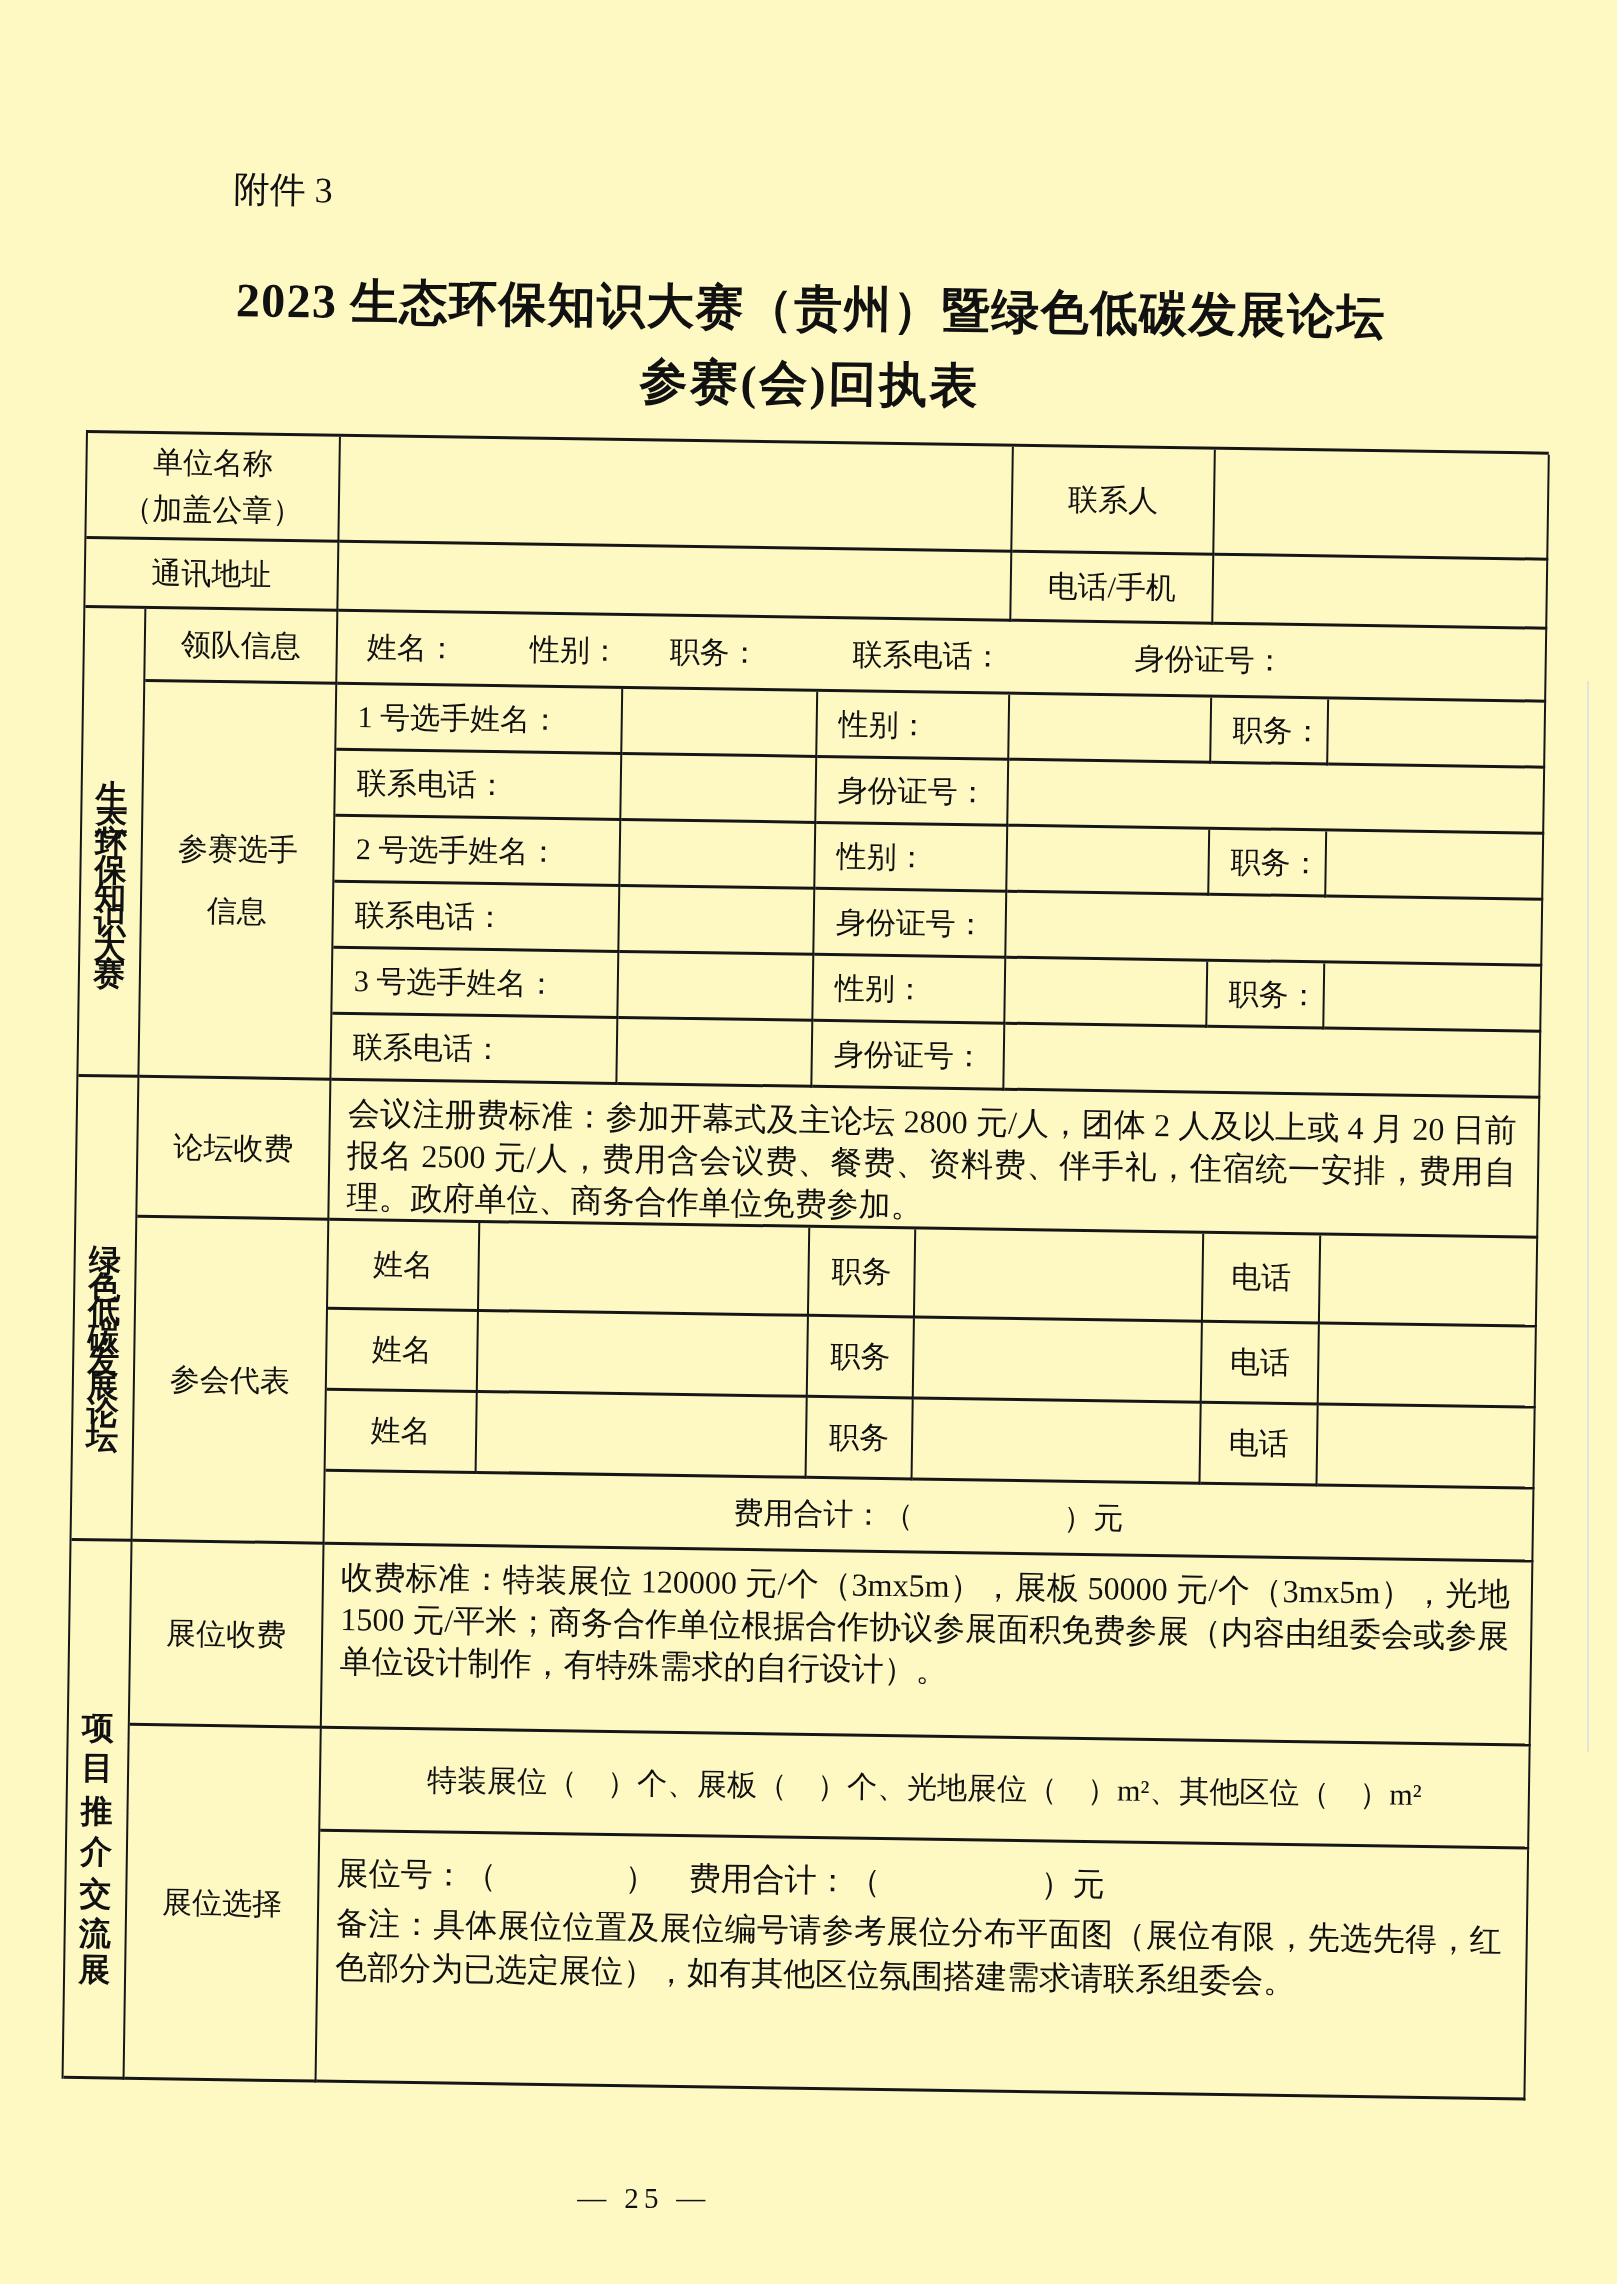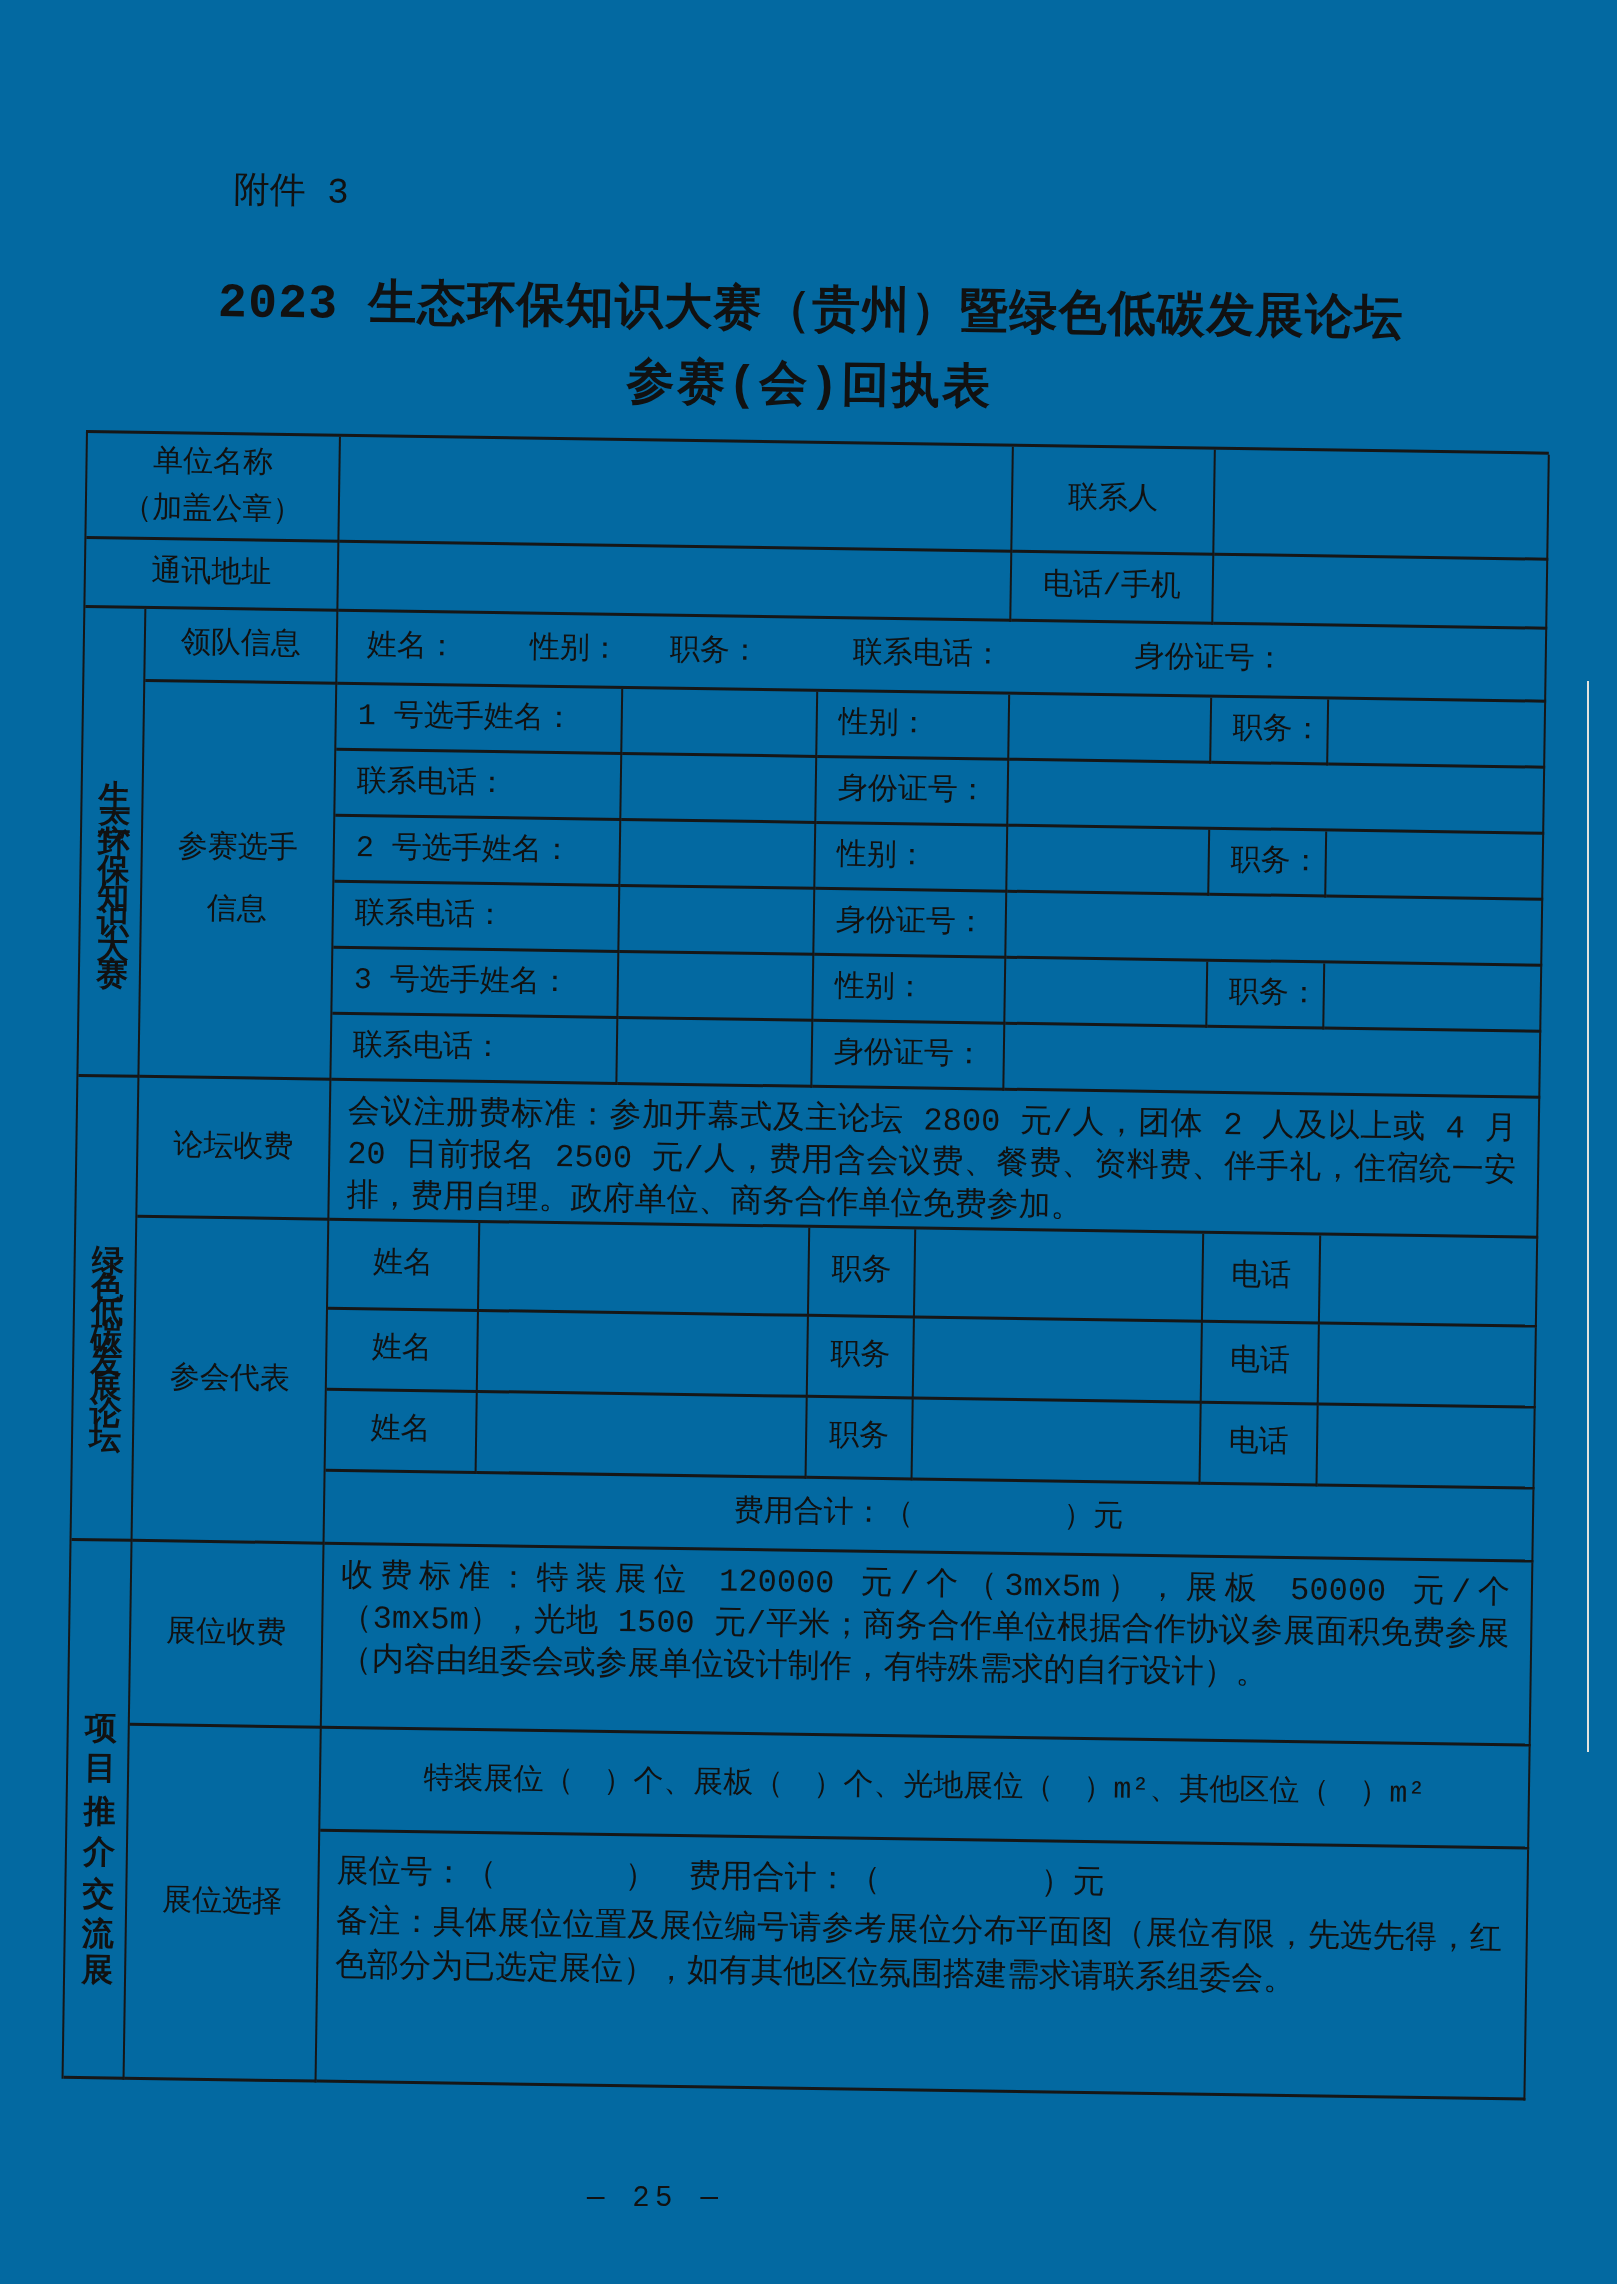--- a/index.html
+++ b/index.html
@@ -1,17 +1,17 @@
 <!DOCTYPE html>
 <html style="font-size:10.6px"><head>
 <meta charset="utf-8">
 <style>
   html,body{margin:0;padding:0;background:#9a9a9a;}
-  .page{position:relative;width:1618px;height:2284px;background:#0369a1;overflow:hidden;
-        font-family:Liberation Mono, monospace;color:#111;}
+  .page{position:relative;width:1618px;height:2284px;background:#fef9c3;overflow:hidden;
+        font-family:Liberation Serif, serif;color:#111;}
   .rot{position:absolute;left:0;top:0;width:1618px;height:2284px;
        transform:rotate(0.85deg);transform-origin:86px 430px;}
   .attach{position:absolute;left:230px;top:163px;font-size:36px;}
   .title1{position:absolute;left:0;top:266px;width:1618px;text-align:center;
           font-size:48px;font-weight:bold;letter-spacing:1.3px;}
   .title2{position:absolute;left:0;top:341px;width:1618px;text-align:center;
           font-size:48px;font-weight:bold;letter-spacing:2.6px;}
   .tbl{position:absolute;left:86px;top:430px;width:1461px;display:grid;
        grid-template-columns:61px 192px 151px 135px 195px 106px 86px 202px 117px 217px;
        grid-template-rows:106px 69px 73px 66px 66px 66px 66px 66px 66px 140px 89px 81px 81px 73px 184px 103px 251px;
@@ -27,21 +27,21 @@
   .vtext{writing-mode:vertical-rl;text-orientation:upright;font-size:32px;font-weight:bold;}
   .vg1{letter-spacing:25px;margin-bottom:-25px;}
   .vg2{letter-spacing:25px;margin-bottom:-25px;}
   .vg3{letter-spacing:40px;margin-bottom:-40px;}
   .leader{justify-content:flex-start;text-align:left;padding-left:29px;}
   .leader span{white-space:pre;}
   .m1{margin-left:73px;}.m2{margin-left:50px;}.m3{margin-left:93px;}.m4{margin-left:132px;}
   .booth{display:block;padding:18.5px 24px 0 17px;font-size:32px;line-height:1.38;text-align:left;}
   .booth .bline{margin:0 0 6.6px 0;}
   .booth .bnote{margin:0;text-align:justify;}
-  .pageno{position:absolute;left:12px;top:2182px;width:1286px;text-align:center;
+  .pageno{position:absolute;left:1px;top:2182px;width:1286px;text-align:center;
           font-size:29px;letter-spacing:5.3px;}
   .artifact{position:absolute;left:1587px;top:681px;width:2px;height:1071px;background:#e4e4df;}
 </style>
 </head>
 <body>
 
 <div class="page">
   <div class="rot">
 
     <div class="attach">附件 3</div>

